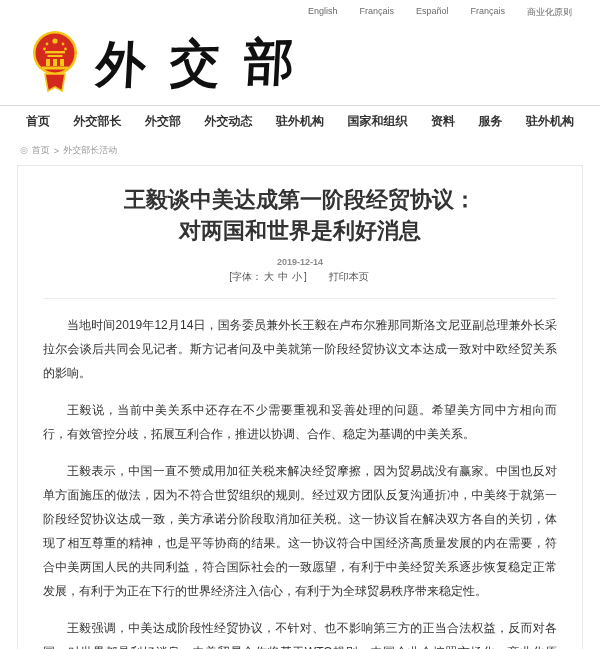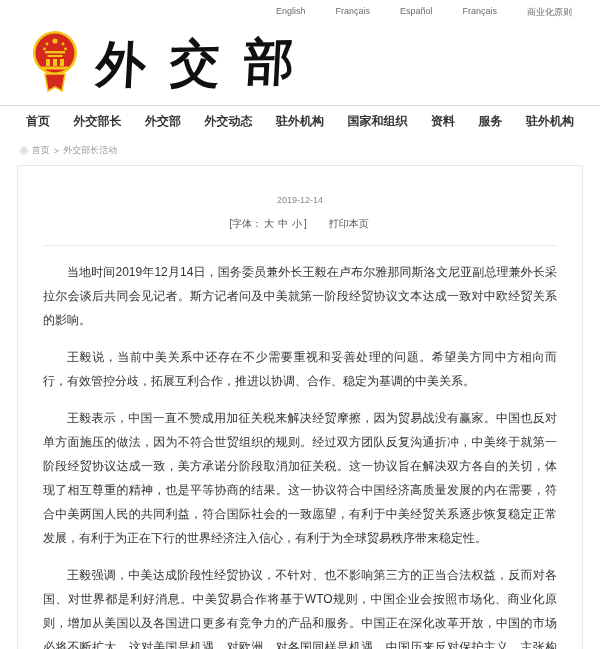--- a/index.html
+++ b/index.html
@@ -1,20 +1,20 @@
 <!DOCTYPE html>
 <html lang="zh"><head>
 <meta charset="utf-8">
 <style>
   * { margin: 0; padding: 0; box-sizing: border-box; }
   html, body { width: 600px; height: 649px; overflow: hidden; background: #ffffff;
     font-family: "Liberation Sans", "DejaVu Sans", sans-serif; }
 
   
-  .lang-bar { display: flex; justify-content: flex-end; gap: 30px;
+  .lang-bar { display: flex; justify-content: flex-end; gap: 22px;
     padding: 6px 28px 0 0; }
   .lang-bar a { font-size: 9px; color: #6b6b6b; text-decoration: none; cursor: pointer; }
 
   
   .logo-row { display: flex; align-items: center; padding: 10px 0 8px 32px; height: 86px; }
   .emblem { width: 46px; height: 68px; flex: 0 0 auto; }
   .site-name { font-family: "DejaVu Serif", serif; font-weight: 700;
     font-size: 50px; color: #101010; letter-spacing: 24px; margin-left: 18px;
     transform: skewX(-4deg) rotate(-1deg); line-height: 1; white-space: nowrap; }
 
@@ -29,22 +29,22 @@
     padding: 8px 0 6px 20px; font-size: 9px; color: #999; }
   .breadcrumb .bc-icon { font-size: 9px; color: #aaa; line-height: 1; }
   .breadcrumb a { color: #999; text-decoration: none; cursor: pointer; }
   .breadcrumb .sep { color: #999; }
 
   
   .article-box { margin: 2px 17px 0 17px; border: 1px solid #e8e8e8;
     min-height: 500px; padding: 18px 25px 0 25px; background: #fff; }
   .article-title { text-align: center; font-size: 22px; font-weight: 700;
     color: #333; line-height: 31px; }
-  .article-date { text-align: center; font-size: 9px; color: #8c8c8c; margin-top: 11px; }
-  .article-tools { text-align: center; font-size: 10px; color: #555; margin-top: 12px; }
+  .article-date { text-align: center; font-size: 9px; color: #8c8c8c; margin-top: 11px; font-weight: bold; }
+  .article-tools { text-align: center; font-size: 10px; color: #555; margin-top: 3px; }
   .article-tools .tool-btn { color: #555; text-decoration: none; cursor: pointer; margin: 0 2px; }
   .article-tools .print { margin-left: 22px; }
   .rule { border: none; border-top: 1px solid #ececec; margin-top: 14px; }
 
   .article-body { margin-top: 14px; }
   .article-body p { font-size: 12px; color: #333; line-height: 24px;
     text-align: justify; text-indent: 2em; margin-bottom: 13px; }
 </style>
 </head>
 <body>
@@ -90,20 +90,24 @@
 </div>
 
 <div class="breadcrumb">
   <span class="bc-icon">◎</span>
   <a>首页</a>
   <span class="sep">&gt;</span>
   <span>外交部长活动</span>
 </div>
 
 <div class="article-box">
+  <h1 class="article-title">
+    <span>王毅谈中美达成第一阶段经贸协议：</span><br>
+    <span>对两国和世界是利好消息</span>
+  </h1>
 
   <div class="article-date">2019-12-14</div>
 
   <div class="article-tools">
     <span>[字体：</span><a class="tool-btn">大</a><a class="tool-btn">中</a><a class="tool-btn">小</a><span>]</span><a class="tool-btn print">打印本页</a>
   </div>
 
   <hr class="rule">
 
   <div class="article-body">

